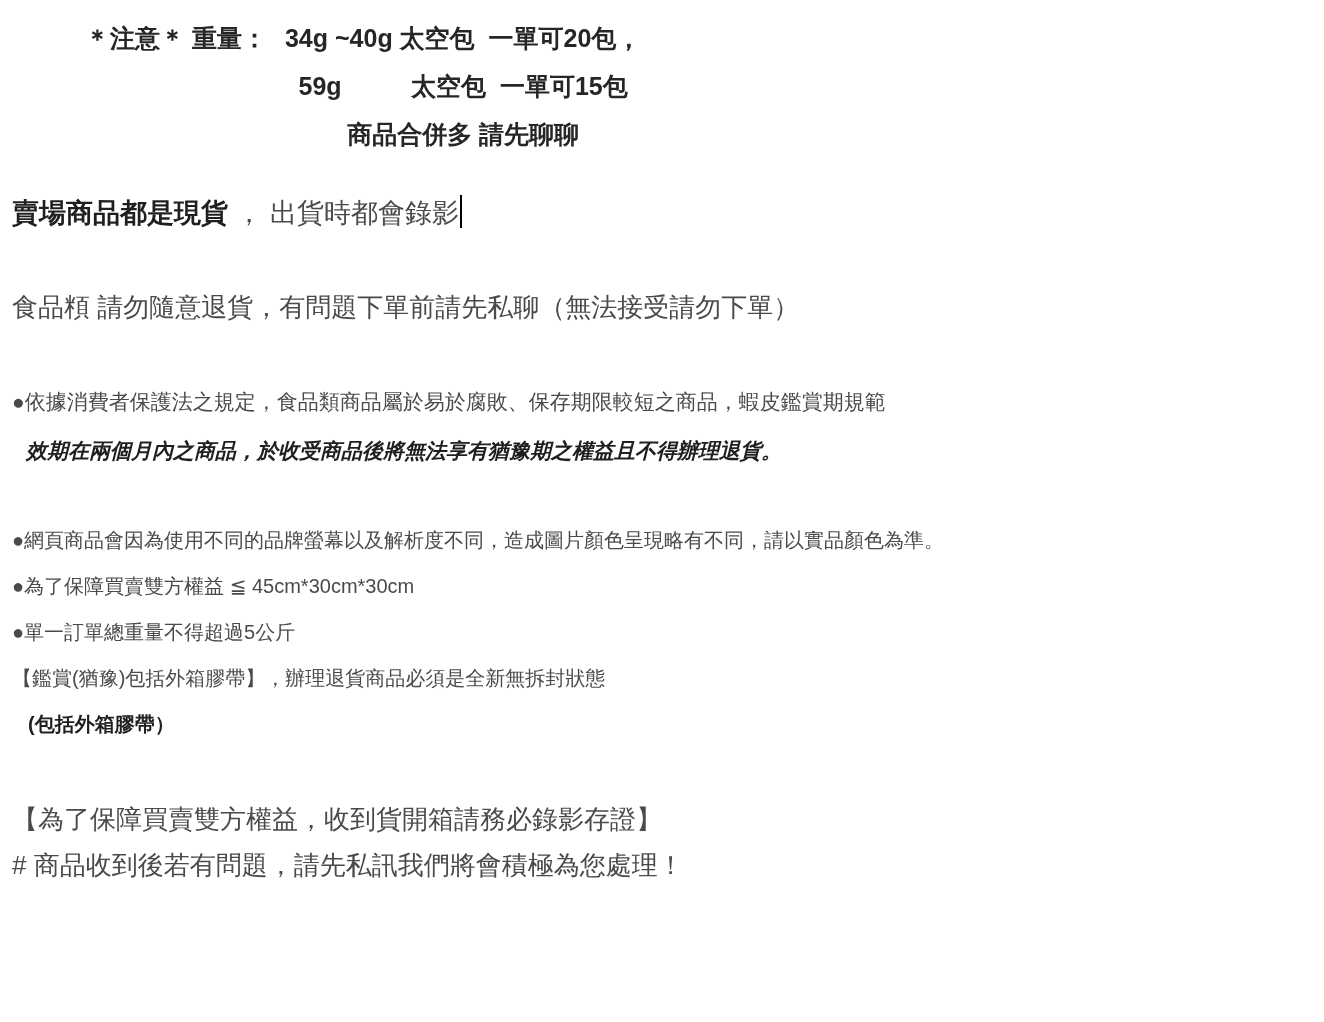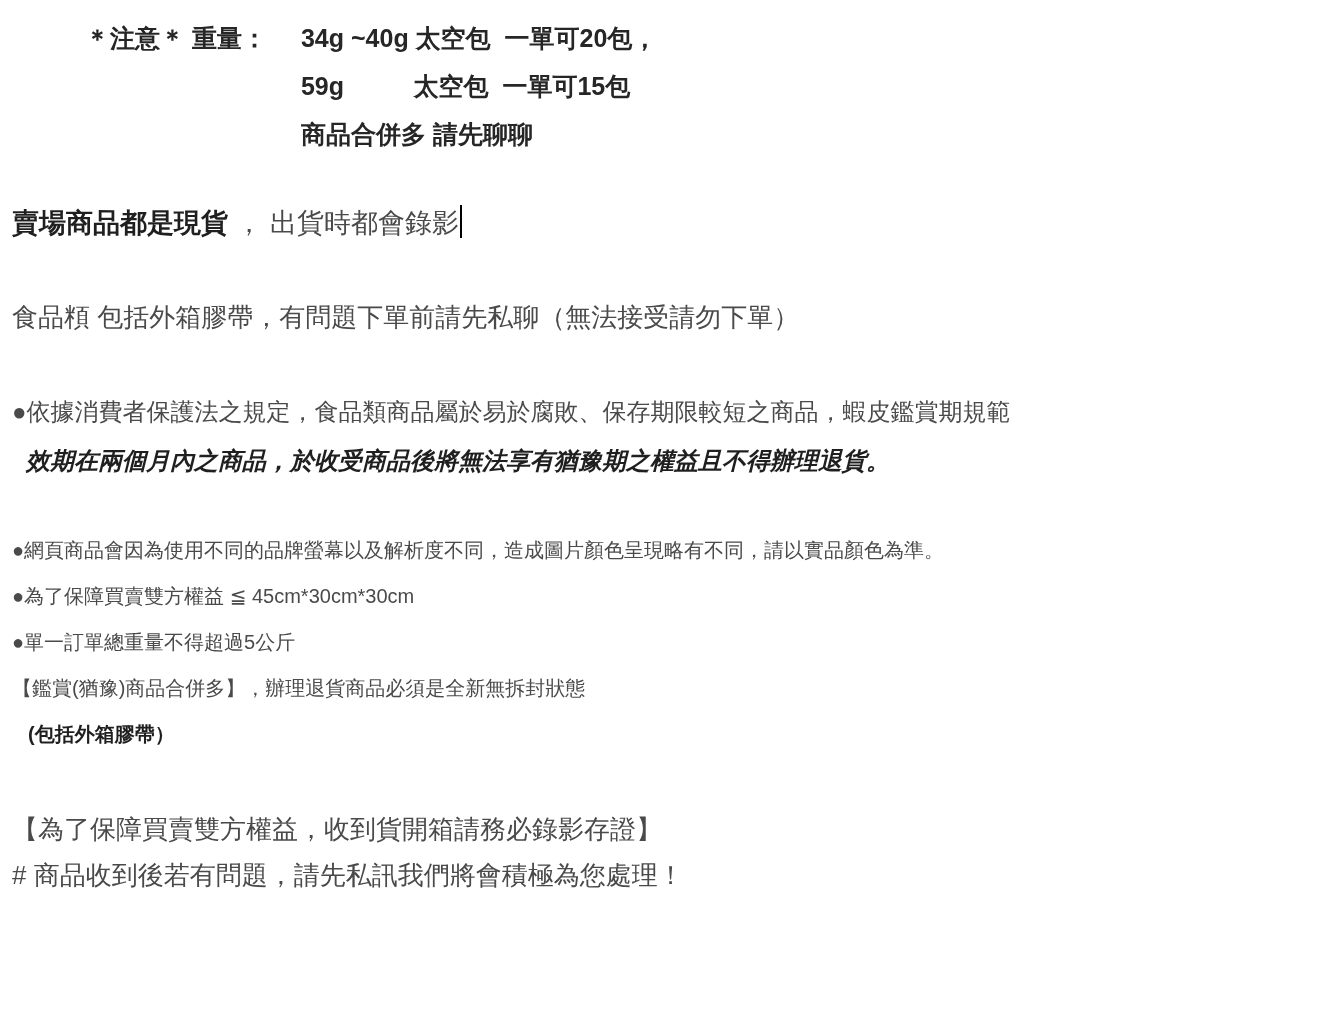--- a/index.html
+++ b/index.html
@@ -16,26 +16,26 @@
   
   .notice {
     display: flex;
     align-items: flex-start;
     padding: 14px 0 0 85px;
     font-size: 25px;
     font-weight: 700;
     color: #262626;
     line-height: 48px;
   }
-  .notice-label { white-space: pre; margin-right: 34px; }
-  .notice-lines > div { white-space: pre-wrap; }
+  .notice-label { white-space: pre; margin-right: 18px; }
+  .notice-lines > div { white-space: pre-wrap; text-align: center; }
 
   
   .stock {
-    margin: 47px 0 0 12px;
+    margin: 37px 0 0 12px;
     font-size: 27px;
     line-height: 34px;
   }
   .stock .bold-part { font-weight: 700; color: #1f1f1f; }
   .caret {
     display: inline-block;
     width: 2px;
     height: 33px;
     background: #000000;
     vertical-align: text-bottom;
@@ -45,21 +45,21 @@
   
   .food {
     margin: 60px 0 0 12px;
     font-size: 26px;
     line-height: 34px;
   }
 
   
   .consumer {
     margin: 53px 0 0 12px;
-    font-size: 24px;
+    font-size: 21px;
     line-height: 49px;
   }
   .consumer .bold-line {
     font-weight: 700;
     color: #1f1f1f;
     padding-left: 14px;
     font-style: italic;
   }
 
   
@@ -84,31 +84,31 @@
   <div class="notice-label">＊注意＊ 重量：</div>
   <div class="notice-lines">
     <div>34g ~40g 太空包  一單可20包，</div>
     <div>59g          太空包  一單可15包</div>
     <div>商品合併多 請先聊聊</div>
   </div>
 </div>
 
 <div class="stock pre"><span class="bold-part">賣場商品都是現貨</span><span> ， 出貨時都會錄影</span><span class="caret"></span></div>
 
-<div class="food pre">食品頪 包括外箱膠帶，有問題下單前請先私聊（無法接受請勿下單）</div>
+<div class="food pre">食品頪 請勿隨意退貨，有問題下單前請先私聊（無法接受請勿下單）</div>
 
 <div class="consumer">
   <div class="pre">●依據消費者保護法之規定，食品類商品屬於易於腐敗、保存期限較短之商品，蝦皮鑑賞期規範</div>
   <div class="bold-line pre">效期在兩個月內之商品，於收受商品後將無法享有猶豫期之權益且不得辦理退貨。</div>
 </div>
 
 <div class="policies">
   <div class="pre">●網頁商品會因為使用不同的品牌螢幕以及解析度不同，造成圖片顏色呈現略有不同，請以實品顏色為準。</div>
   <div class="pre">●為了保障買賣雙方權益 ≦ 45cm*30cm*30cm</div>
   <div class="pre">●單一訂單總重量不得超過5公斤</div>
-  <div class="pre">【鑑賞(猶豫)商品合併多】，辦理退貨商品必須是全新無拆封狀態</div>
+  <div class="pre">【鑑賞(猶豫)包括外箱膠帶】，辦理退貨商品必須是全新無拆封狀態</div>
   <div class="bold-line pre">(包括外箱膠帶）</div>
 </div>
 
 <div class="footer">
   <div class="pre">【為了保障買賣雙方權益，收到貨開箱請務必錄影存證】</div>
   <div class="pre"># 商品收到後若有問題，請先私訊我們將會積極為您處理！</div>
 </div>
 
 </body></html>

